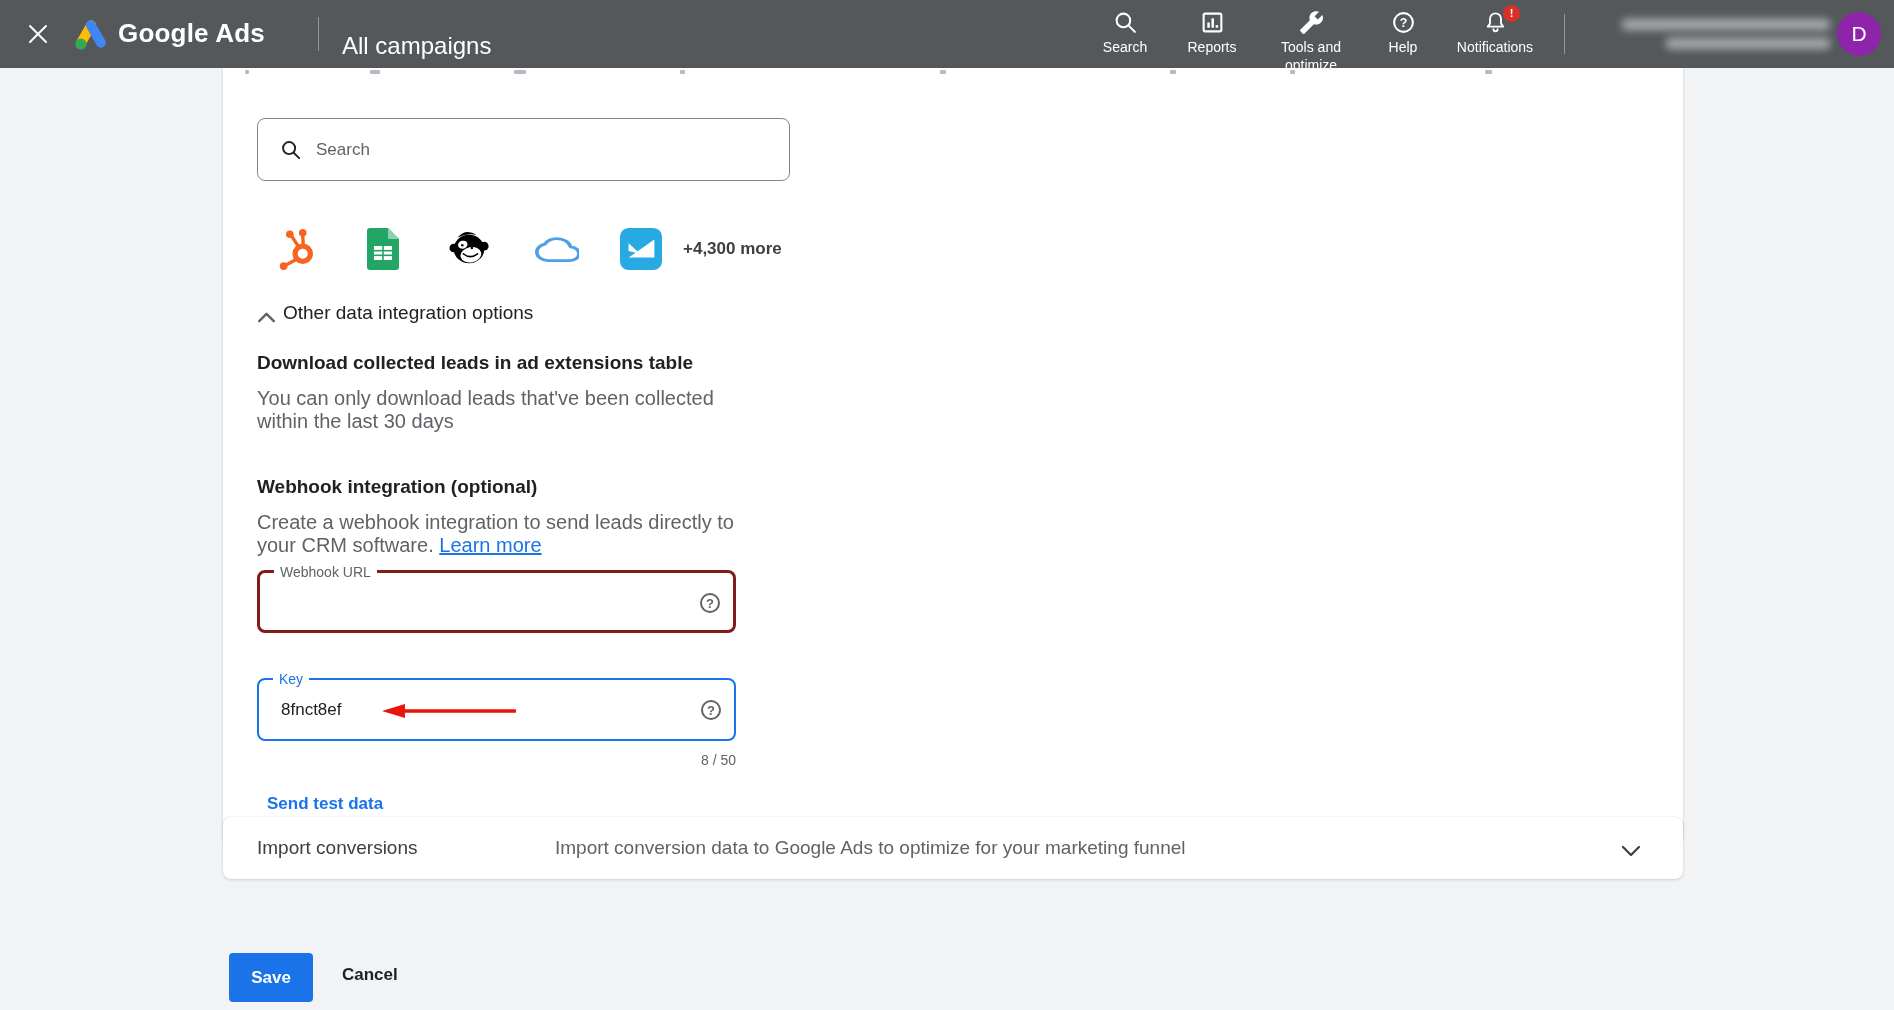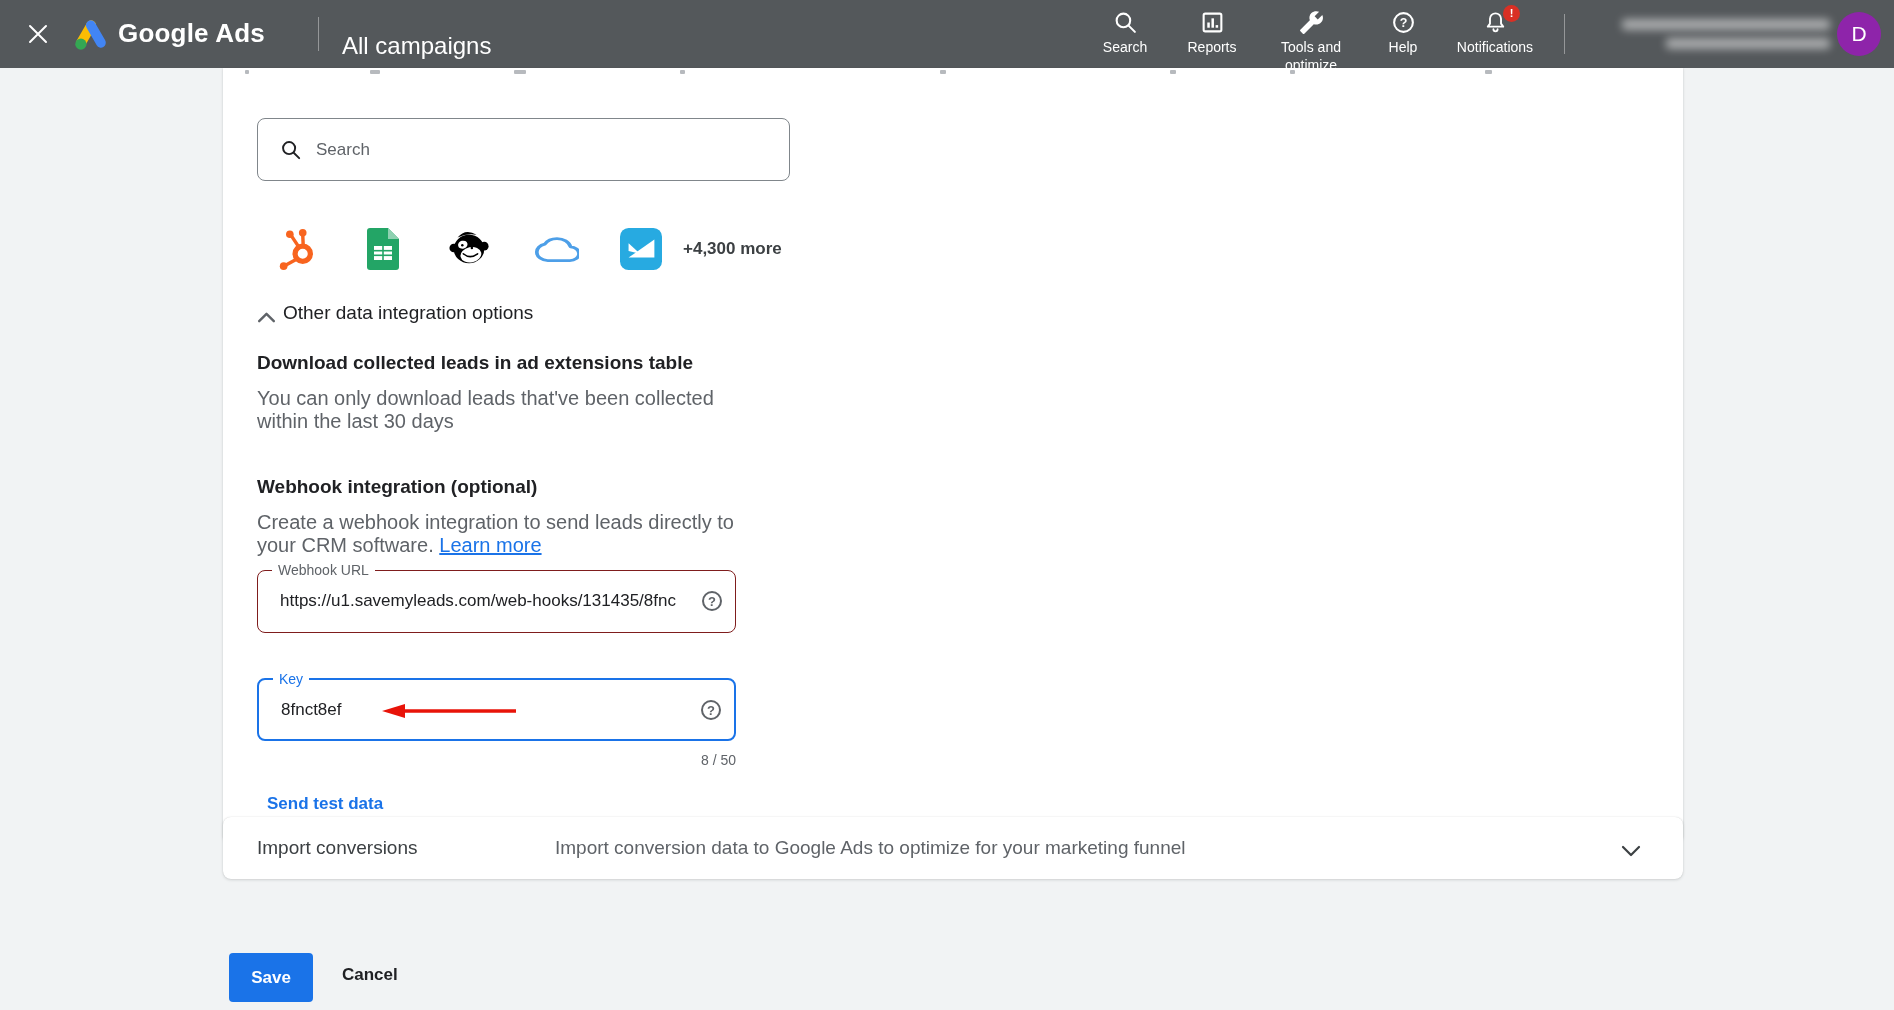--- a/index.html
+++ b/index.html
@@ -55,21 +55,21 @@
   .more-apps { position:absolute; left:460px; top:11px; font-size:17px; font-weight:700; color:#3c4043; white-space:nowrap; }
   
   .toggle-row { position:absolute; left:34px; top:234px; cursor:pointer; }
   .toggle-row .chev { position:absolute; left:0; top:7px; width:19px; height:11px; }
   .toggle-row .t { position:absolute; left:26px; top:0; font-size:19px; color:#202124; white-space:nowrap; }
   .sec-title { position:absolute; left:34px; font-size:19px; font-weight:700; color:#202124; white-space:nowrap; }
   .sec-body { position:absolute; left:34px; font-size:20px; line-height:23px; color:#5f6368; }
   .link { color:#1a73e8; text-decoration:underline; cursor:pointer; }
   
   .tf { position:absolute; left:34px; width:479px; height:63px; border-radius:8px; background:#fff; }
-  .tf.url { top:502px; border:1px solid #7f1d1d; }
+  .tf.url { top:502px; border:3px solid #7f1d1d; }
   .tf.key { top:610px; border:2px solid #1a73e8; }
   .tf .flabel {
     position:absolute; left:14px; top:-9px; background:#fff; padding:0 6px;
     font-size:14px; color:#5f6368; white-space:nowrap;
   }
   .tf.key .flabel { color:#1a73e8; }
   .tf .fval { position:absolute; left:22px; top:20px; font-size:17px; color:#202124; white-space:nowrap; max-width:400px; overflow:hidden; }
   .help-dot {
     position:absolute; right:13px; top:20px; width:20px; height:20px; border-radius:50%;
     border:2px solid #5f6368; color:#5f6368; font-size:13px; font-weight:700;
@@ -270,21 +270,20 @@
     <div class="sec-body" style="top:319px; width:470px;">You can only download leads that've been collected within the last 30 days</div>
 
     <div class="sec-title" style="top:408px;">Webhook integration (optional)</div>
     <div class="sec-body" style="top:443px; width:485px;">
       <span>Create a webhook integration to send leads directly to your CRM software.</span>
       <span class="link">Learn more</span>
     </div>
 
     <div class="tf url">
       <span class="flabel">Webhook URL</span>
-      <span class="fval">https://u1.savemyleads.com/web-hooks/131435/8fnc</span>
       <span class="help-dot">?</span>
     </div>
 
     <div class="tf key">
       <span class="flabel">Key</span>
       <span class="fval">8fnct8ef</span>
       <span class="red-arrow">
         <svg viewBox="0 0 146 18" width="146" height="18">
           <line x1="142" y1="9" x2="28" y2="9" stroke="#e81309" stroke-width="3.6"></line>
           <polygon points="8,9 31,2 31,16" fill="#e81309"></polygon>

